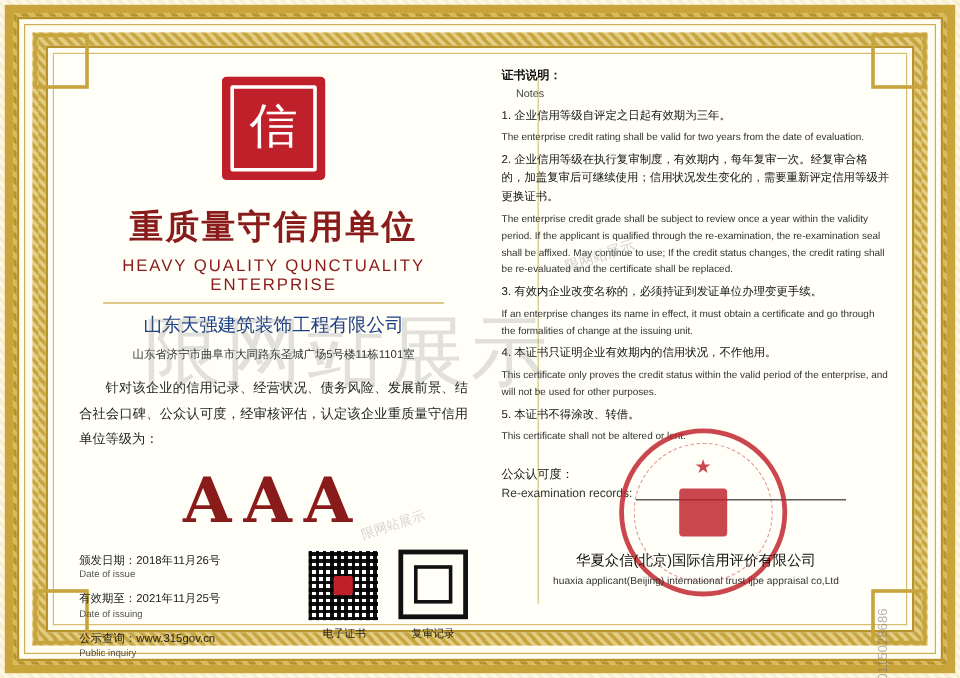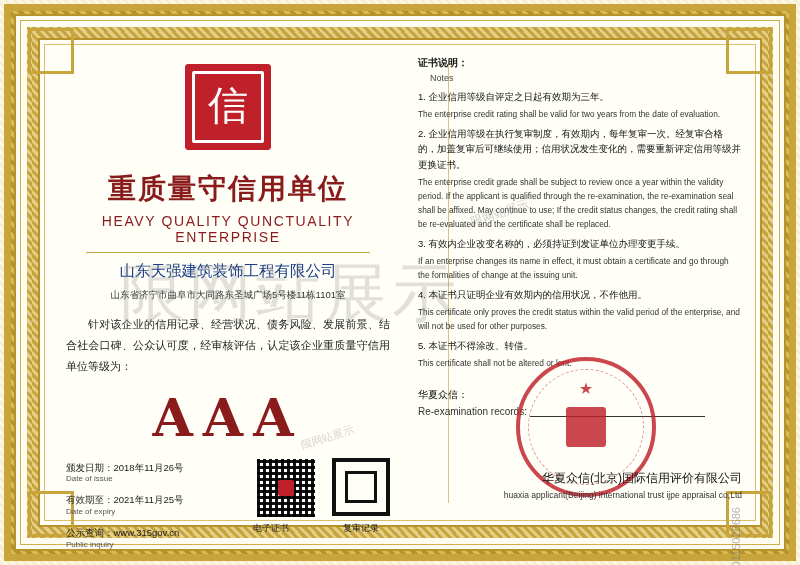--- a/index.html
+++ b/index.html
@@ -58,34 +58,34 @@
   .meta-row{margin-bottom:9px;line-height:1.35;padding-left:6px;}
   .meta-row .en{color:#555;font-size:8px;}
   .codes{position:absolute;right:6px;top:-4px;display:flex;gap:16px;}
   .qr{width:58px;height:58px;background:
      repeating-linear-gradient(0deg,#111 0 3px,#fff 3px 6px),
      repeating-linear-gradient(90deg,#111 0 3px,#fff 3px 6px);
      background-blend-mode:multiply;border:1px solid #fff;position:relative;}
   .qr:after{content:"";position:absolute;left:21px;top:21px;width:16px;height:16px;background:#c0202a;border-radius:2px;}
   .tracecode{width:58px;height:58px;border:4px solid #111;box-sizing:border-box;position:relative;}
   .tracecode:after{content:"";position:absolute;inset:9px;border:3px solid #111;}
-  .codes-caption{position:absolute;right:6px;top:60px;display:flex;gap:32px;}
+  .codes-caption{position:absolute;right:6px;top:60px;display:flex;gap:16px;}
   .codes-caption span{width:58px;text-align:center;font-size:9px;color:#222;}
 
   
   .right{flex:1;padding:4px 6px 0 14px;box-sizing:border-box;position:relative;}
   .r-h{font-size:10px;color:#111;font-weight:bold;}
   .r-h-en{font-size:9px;color:#444;margin:3px 0 6px;padding-left:12px;}
   .r-item{font-size:9.5px;color:#111;line-height:1.65;margin-top:5px;}
   .r-item-en{font-size:8.3px;color:#333;line-height:1.7;margin-top:2px;}
   .rex{margin-top:18px;font-size:10px;color:#111;}
   .rex-en{font-size:10px;color:#333;margin-top:4px;}
   .rex-line{display:inline-block;width:175px;border-bottom:1px solid #333;vertical-align:bottom;height:10px;}
 
-  .signature{position:absolute;left:14px;right:6px;bottom:13px;text-align:right;}
+  .signature{position:absolute;left:14px;right:6px;bottom:24px;text-align:center;}
   .sig-cn{font-size:12px;color:#111;}
   .sig-en{font-size:8.5px;color:#333;margin-top:3px;}
   .red-seal{position:absolute;left:112px;bottom:16px;width:132px;height:132px;border-radius:50%;
     border:4px solid #c0202a;opacity:.82;}
   .red-seal:before{content:"";position:absolute;left:50%;top:50%;width:40px;height:40px;margin:-20px 0 0 -20px;
     background:#c0202a;border-radius:3px;}
   .red-seal .ring-text{position:absolute;inset:8px;border-radius:50%;border:1px dashed rgba(192,32,42,.55);}
   .star{position:absolute;left:50%;top:18px;transform:translateX(-50%);color:#c0202a;font-size:16px;}
 
   
@@ -130,21 +130,21 @@
       </div>
       <div class="grade">AAA</div>
 
       <div class="meta">
         <div class="meta-row">
           <span>颁发日期：</span><span>2018年11月26号</span>
           <div class="en">Date of issue</div>
         </div>
         <div class="meta-row">
           <span>有效期至：</span><span>2021年11月25号</span>
-          <div class="en">Date of expiry</div>
+          <div class="en">Date of issuing</div>
         </div>
         <div class="meta-row">
           <span>公示查询：</span><span>www.315gov.cn</span>
           <div class="en">Public inquiry</div>
         </div>
 
         <div class="codes">
           <div class="qr"></div>
           <div class="tracecode"></div>
         </div>
@@ -167,21 +167,21 @@
 
       <div class="r-item">3. 有效内企业改变名称的，必须持证到发证单位办理变更手续。</div>
       <div class="r-item-en">If an enterprise changes its name in effect, it must obtain a certificate and go through the formalities of change at the issuing unit.</div>
 
       <div class="r-item">4. 本证书只证明企业有效期内的信用状况，不作他用。</div>
       <div class="r-item-en">This certificate only proves the credit status within the valid period of the enterprise, and will not be used for other purposes.</div>
 
       <div class="r-item">5. 本证书不得涂改、转借。</div>
       <div class="r-item-en">This certificate shall not be altered or lent.</div>
 
-      <div class="rex">华夏众信：</div>
+      <div class="rex">公众认可度：</div>
       <div class="rex-en">
         <span>Re-examination records:</span>
         <span class="rex-line"></span>
       </div>
 
       <div class="red-seal">
         <div class="ring-text"></div>
         <div class="star">★</div>
       </div>
 

